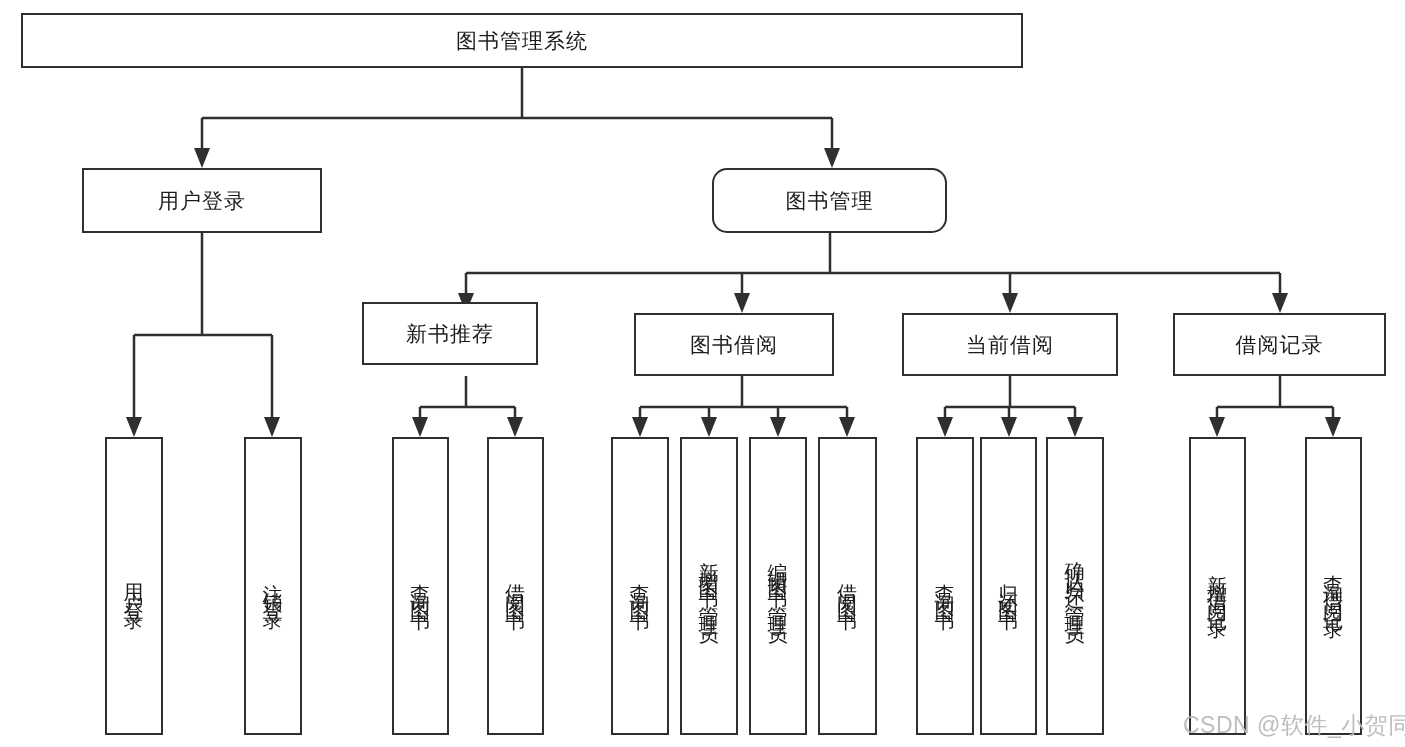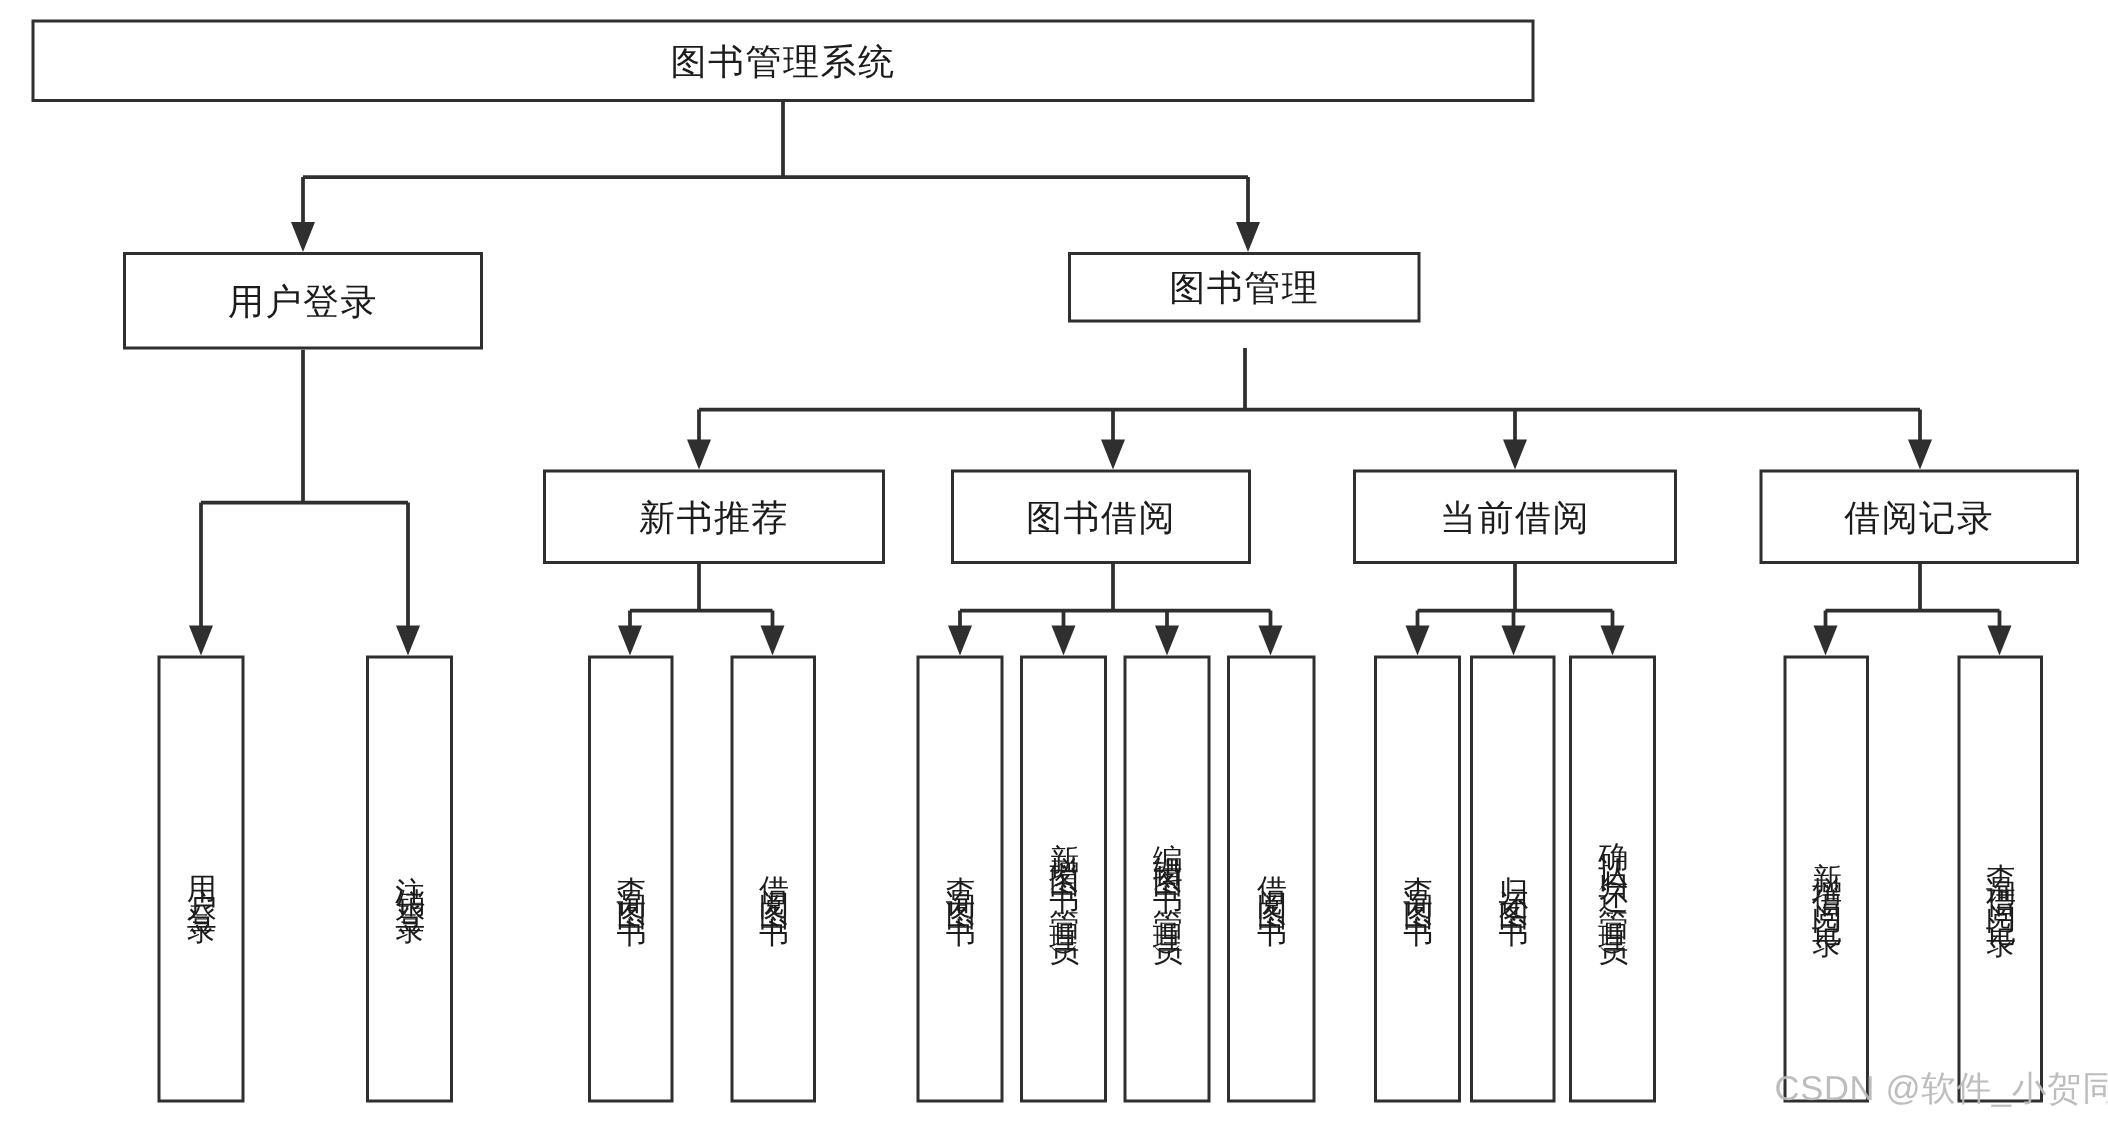--- a/index.html
+++ b/index.html
@@ -28,21 +28,21 @@
     box-sizing: border-box;
     border: 2.5px solid #2f2f2f;
     background: #ffffff;
     display: flex;
     align-items: center;
     justify-content: center;
     color: #1c1c1c;
     z-index: 2;
   }
   .node-h {
-    font-size: 24px;
+    font-size: 21px;
     letter-spacing: 1px;
   }
   .node-v {
     top: 437px;
     height: 298px;
   }
   .node-v .vtext {
     writing-mode: vertical-rl;
     text-orientation: mixed;
     font-size: 20px;
@@ -135,25 +135,25 @@
     </g>
   </svg>
 
   <div class="node node-h" style="left:21px; top:13px; width:1002px; height:55px;">
     <span>图书管理系统</span>
   </div>
 
   <div class="node node-h" style="left:82px; top:168px; width:240px; height:65px;">
     <span>用户登录</span>
   </div>
-  <div class="node node-h" style="left:712px; top:168px; width:235px; height:47px;">
+  <div class="node node-h" style="left:712px; top:168px; width:235px; height:65px;border-radius:15px;">
     <span>图书管理</span>
   </div>
 
-  <div class="node node-h" style="left:362px; top:313px; width:228px; height:63px;">
+  <div class="node node-h" style="left:362px; top:302px; width:176px; height:63px;">
     <span>新书推荐</span>
   </div>
   <div class="node node-h" style="left:634px; top:313px; width:200px; height:63px;">
     <span>图书借阅</span>
   </div>
   <div class="node node-h" style="left:902px; top:313px; width:216px; height:63px;text-align:right;">
     <span>当前借阅</span>
   </div>
   <div class="node node-h" style="left:1173px; top:313px; width:213px; height:63px;">
     <span>借阅记录</span>

